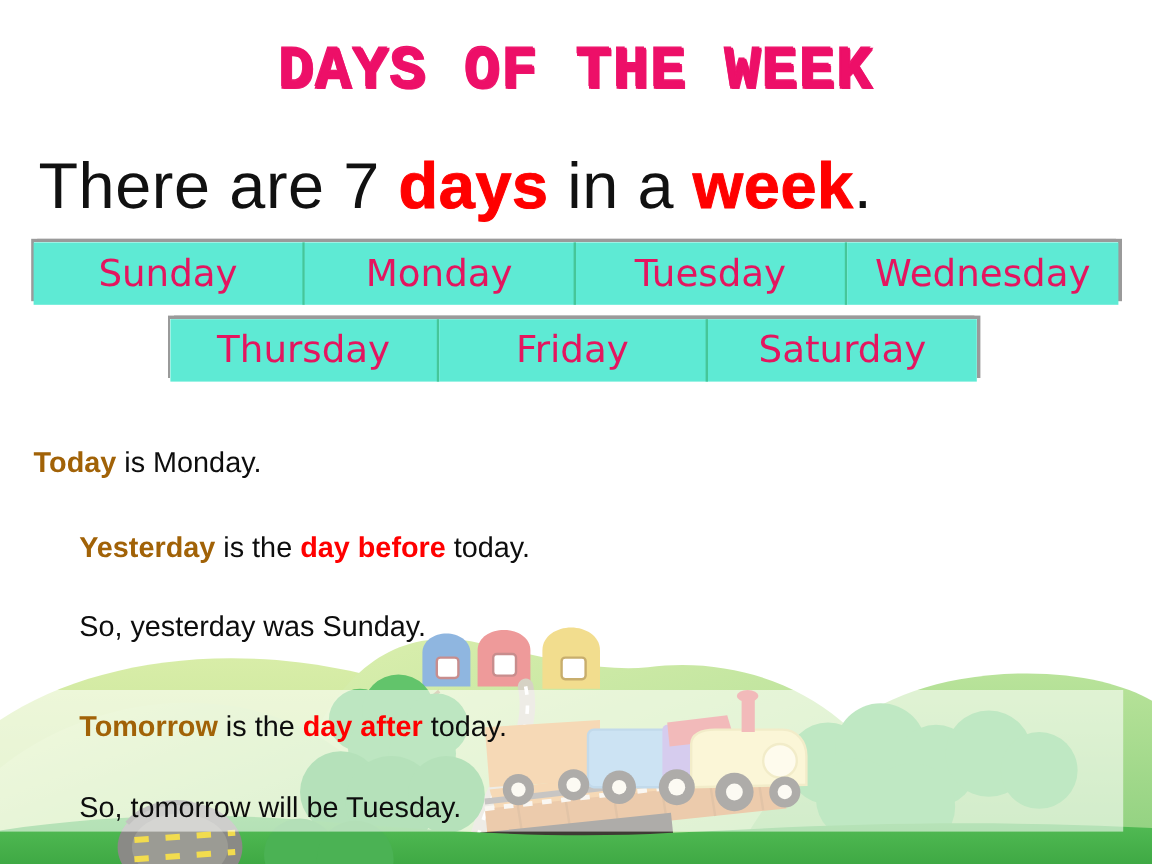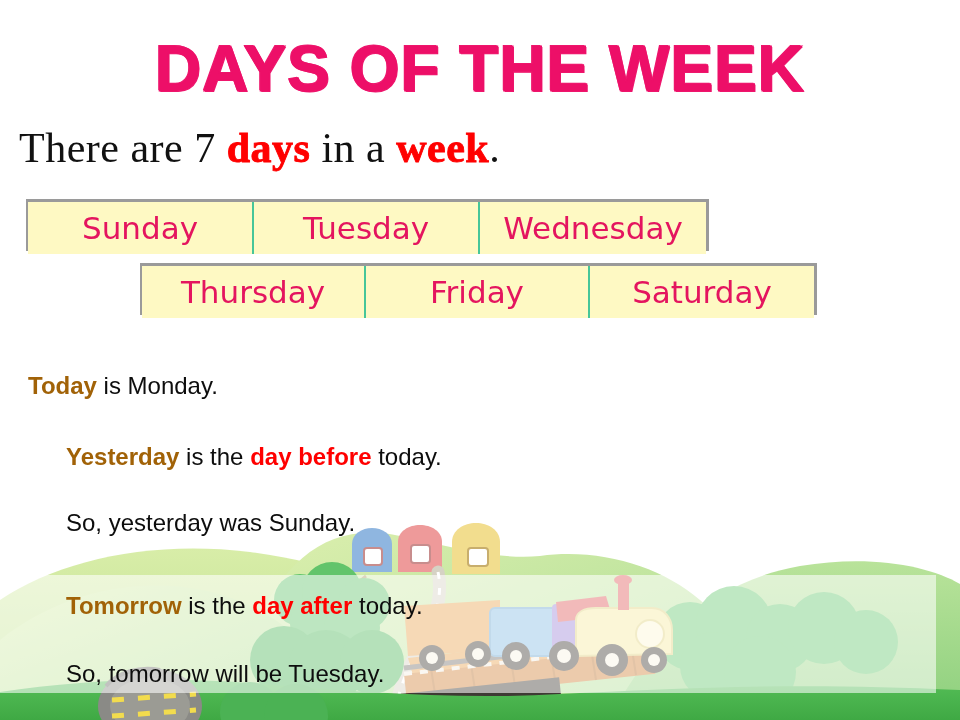--- a/index.html
+++ b/index.html
@@ -20,58 +20,58 @@
   #overlay-band{
     position:absolute;left:0;top:575px;width:936px;height:118px;
     background:rgba(255,255,255,0.58);
     z-index:1;pointer-events:none;
   }
 
   
   #title{
     position:absolute;left:0;top:32px;width:960px;
     text-align:center;z-index:5;
-    font-family:Liberation Sans, sans-serif;
+    font-family:Liberation Mono, monospace;
     font-weight:bold;
-    font-size:64px;
+    font-size:50px;
     letter-spacing:1px;
     color:#ED0F68;
     -webkit-text-stroke:1.2px #ED0F68;
     text-shadow:
       0 0 1px #ffb9d6,
       1px 1px 0 #ED0F68,
       -1px -1px 0 #ED0F68;
     white-space:nowrap;
   }
 
   
   #subtitle{
-    position:absolute;left:19px;top:124px;z-index:5;
-    font-family:Liberation Serif, serif;
-    font-size:42px;
+    position:absolute;left:32px;top:124px;z-index:5;
+    font-family:Liberation Sans, sans-serif;
+    font-size:54px;
     color:#111111;
     white-space:nowrap;
     letter-spacing:0.5px;
   }
   #subtitle .hl{
     color:#FF0000;font-weight:bold;
     text-shadow:0 0 1px #ffb0b0;
     -webkit-text-stroke:0.8px #FF0000;
   }
 
   
   .day-row{position:absolute;z-index:5;display:flex;}
   .day-row .shadow-wrap{
     position:relative;display:flex;
     box-shadow:3px -3px 0 0 #9a9a9a, -2px -3px 0 0 #9a9a9a;
   }
   #day-row-1{left:28px;top:202px;}
   #day-row-2{left:142px;top:266px;}
   .day-cell{
-    background:#fef9c3;
+    background:#5eead4;
     border-right:2px solid #46C699;
     display:flex;align-items:center;justify-content:center;
     font-family:"DejaVu Sans", sans-serif;
     font-size:31px;
     color:#E4155F;
     height:52px;
     box-sizing:border-box;
     white-space:nowrap;
   }
   .day-cell:last-child{border-right:none;}
@@ -245,20 +245,21 @@
 
   <div id="title">DAYS OF THE WEEK</div>
 
   <div id="subtitle">
     <span>There are 7 </span><span class="hl">days</span><span> in a </span><span class="hl">week</span><span>.</span>
   </div>
 
   <div class="day-row" id="day-row-1">
     <div class="shadow-wrap">
       <div class="day-cell">Sunday</div>
+      <div class="day-cell">Monday</div>
       <div class="day-cell">Tuesday</div>
       <div class="day-cell">Wednesday</div>
     </div>
   </div>
 
   <div class="day-row" id="day-row-2">
     <div class="shadow-wrap">
       <div class="day-cell">Thursday</div>
       <div class="day-cell">Friday</div>
       <div class="day-cell">Saturday</div>

